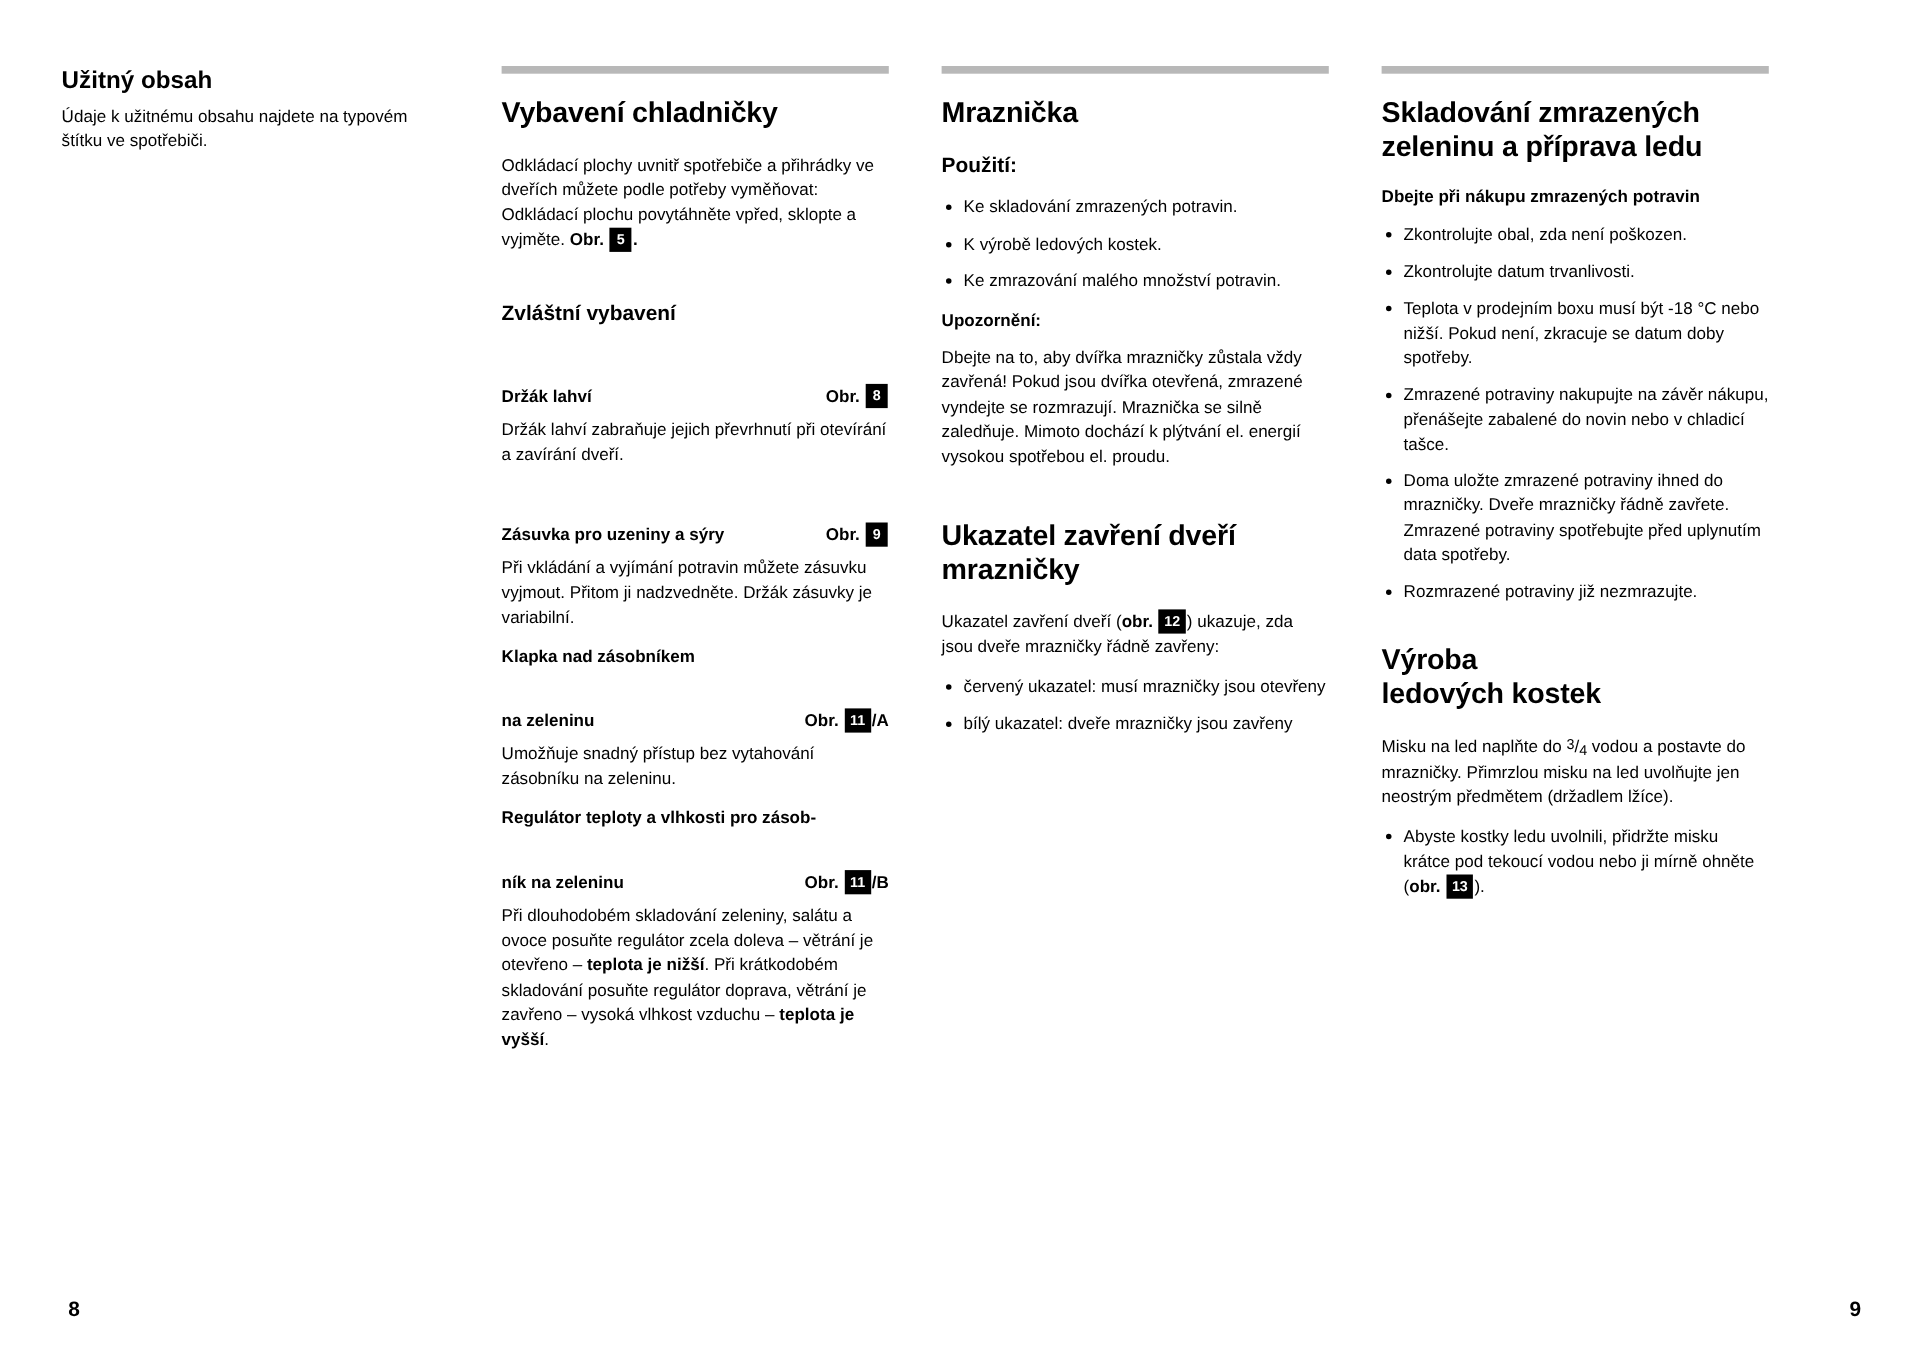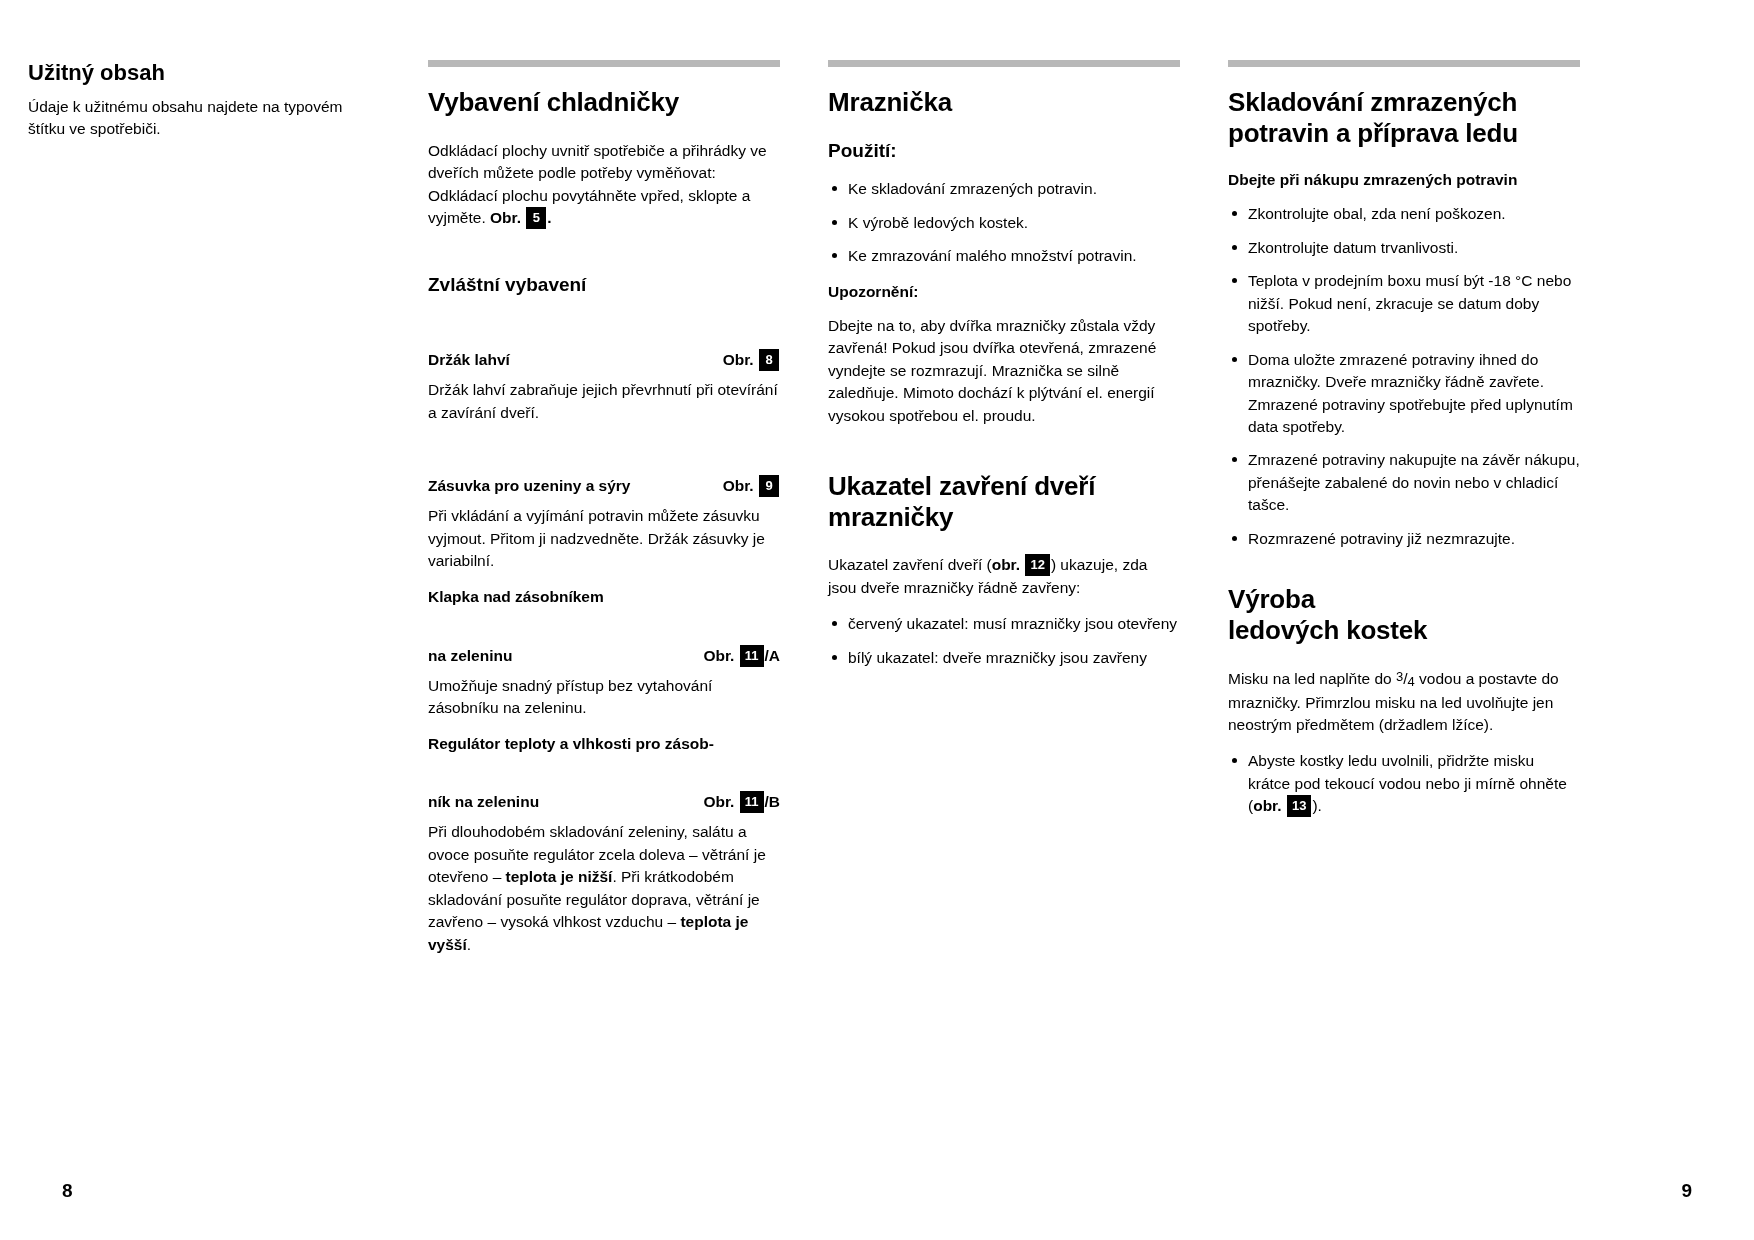--- a/index.html
+++ b/index.html
@@ -11,21 +11,21 @@
     width: 1754px;
     height: 1240px;
     font-family: "Liberation Sans", sans-serif;
     color: #000000;
     position: relative;
     overflow: hidden;
   }
   .page {
     position: absolute;
     inset: 0;
-    padding: 60px 56px 0 28px;
+    padding: 60px 56px 0 56px;
     box-sizing: border-box;
   }
   .columns {
     display: flex;
     gap: 48px;
     align-items: flex-start;
   }
   .col {
     width: 352px;
     flex: 0 0 352px;
@@ -223,30 +223,30 @@
       <p class="body"><span>Ukazatel zavření dveří (</span><span class="inline-fig"><span>obr.</span> <span class="numbox">12</span></span><span>) ukazuje, zda jsou dveře mrazničky řádně zavřeny:</span></p>
 
       <ul class="bul">
         <li class="body">červený ukazatel: musí mrazničky jsou otevřeny</li>
         <li class="body">bílý ukazatel: dveře mrazničky jsou zavřeny</li>
       </ul>
     </div>
 
     <div class="col">
       <div class="rule"></div>
-      <h1 class="sec-title"><span>Skladování zmrazených</span><br><span>potravin a příprava ledu</span></h1>
+      <h1 class="sec-title"><span>Skladování zmrazených</span><br><span>zeleninu a příprava ledu</span></h1>
 
       <h3 class="bold-lead">Dbejte při nákupu zmrazených potravin</h3>
 
       <ul class="bul">
         <li class="body">Zkontrolujte obal, zda není poškozen.</li>
         <li class="body">Zkontrolujte datum trvanlivosti.</li>
         <li class="body">Teplota v prodejním boxu musí být -18 °C nebo nižší. Pokud není, zkracuje se datum doby spotřeby.</li>
+        <li class="body">Zmrazené potraviny nakupujte na závěr nákupu, přenášejte zabalené do novin nebo v chladicí tašce.</li>
         <li class="body">Doma uložte zmrazené potraviny ihned do mrazničky. Dveře mrazničky řádně zavřete. Zmrazené potraviny spotřebujte před uplynutím data spotřeby.</li>
-        <li class="body">Zmrazené potraviny nakupujte na závěr nákupu, přenášejte zabalené do novin nebo v chladicí tašce.</li>
         <li class="body">Rozmrazené potraviny již nezmrazujte.</li>
       </ul>
 
       <div class="spacer-md"></div>
 
       <h1 class="sec-title"><span>Výroba</span><br><span>ledových kostek</span></h1>
 
       <p class="body"><span>Misku na led naplňte do </span><span class="frac">3</span><span>/</span><span class="frac-d">4</span><span> vodou a postavte do mrazničky. Přimrzlou misku na led uvolňujte jen neostrým předmětem (držadlem lžíce).</span></p>
 
       <ul class="bul">

